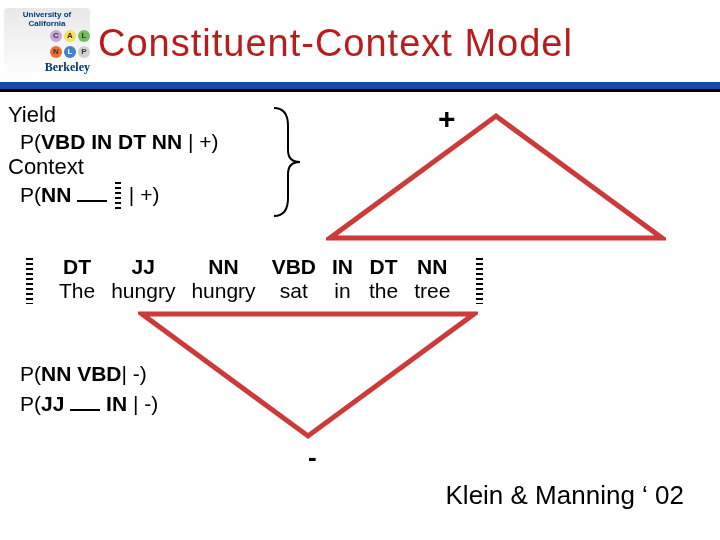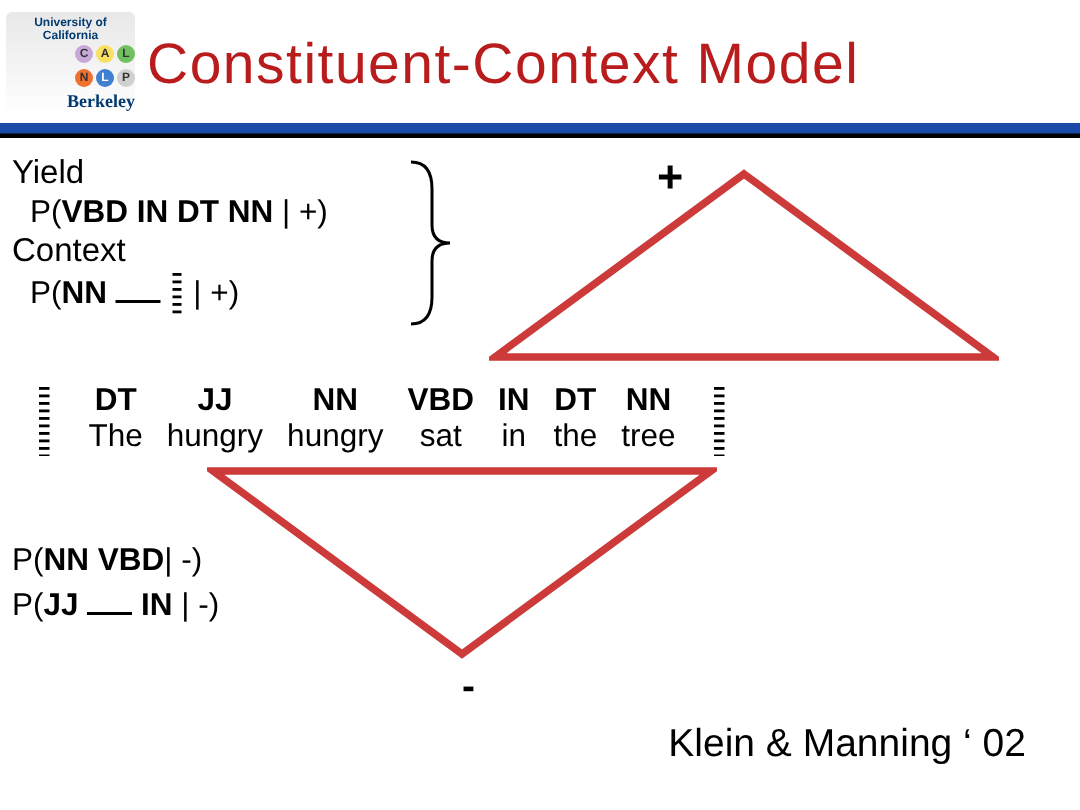--- a/index.html
+++ b/index.html
@@ -107,21 +107,21 @@
     text-align:center;
     margin:0 8px;
     line-height:1.15;
   }
   .col .tag { font-weight:bold; }
   .col .word { }
   .probs2 {
     position:absolute; left:0; top:260px;
     font-size:21px;
   }
-  .probs2 div { margin-bottom:6px;}
+  .probs2 div { margin-bottom:6px;margin-left:12px;}
   .probs2 .bold{font-weight:bold;}
   .probs2 .blank{display:inline-block;width:30px;border-bottom:2px solid #000;}
   .minus {
     position:absolute; left:300px; top:340px;
     font-size:26px; font-weight:bold;
   }
   .citation {
     position:absolute; right:28px; top:378px;
     font-size:26px;
     color:#000000;

